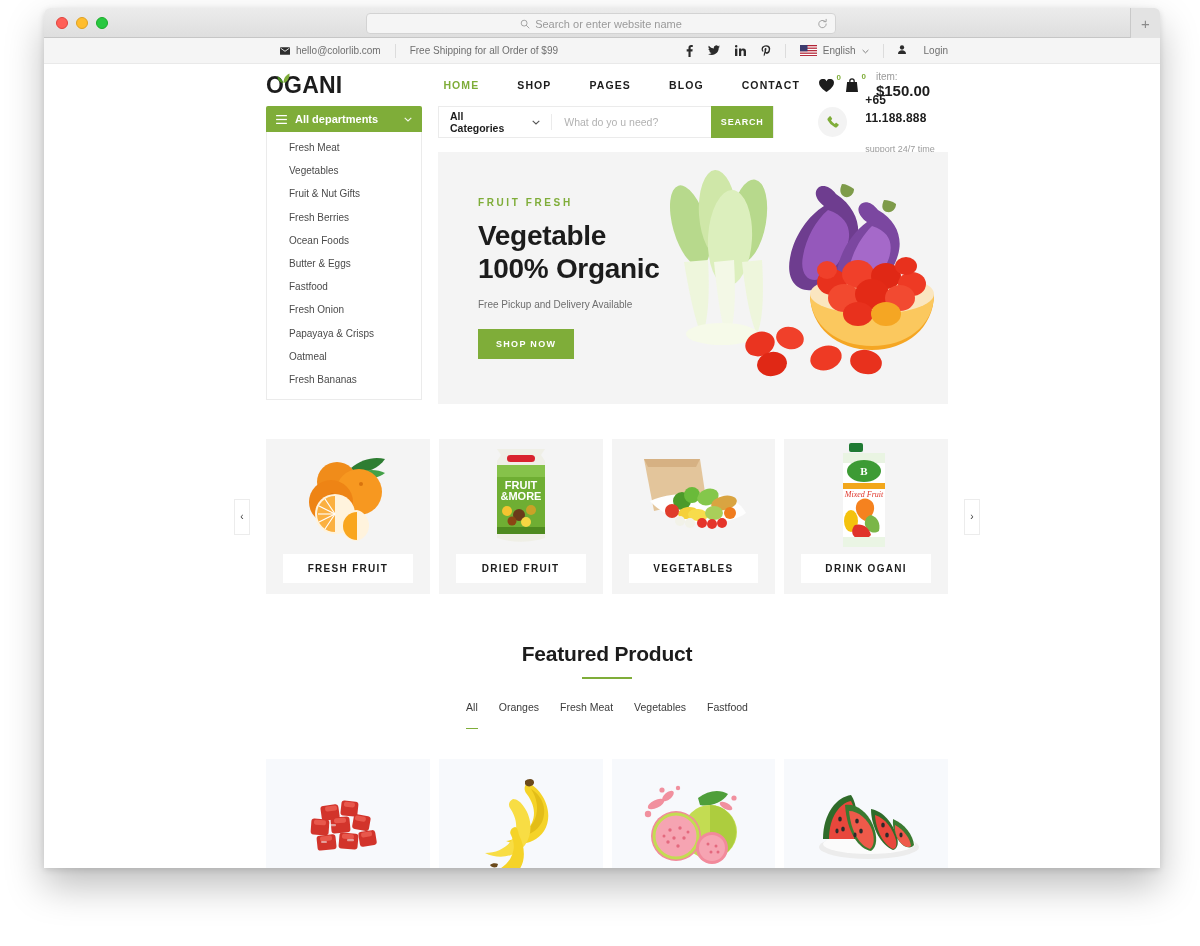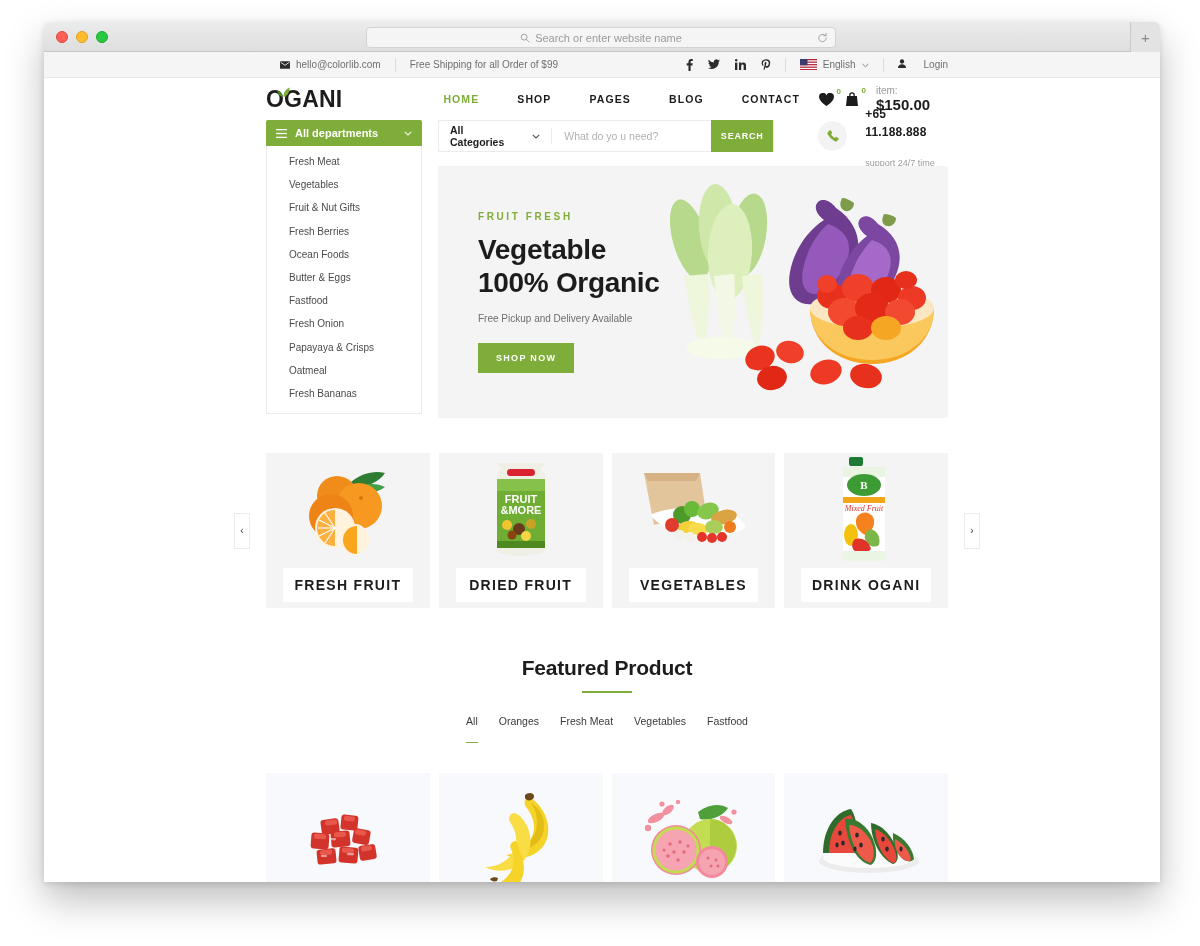--- a/index.html
+++ b/index.html
@@ -6,21 +6,21 @@
   html, body {
     width: 1200px; height: 946px;
     background: #ffffff;
     font-family: "Liberation Sans", sans-serif;
     overflow: hidden;
   }
 
   
   .browser-window {
     position: absolute;
-    left: 44px; top: 22px;
+    left: 44px; top: 8px;
     width: 1116px; height: 860px;
     background: #ffffff;
     border-radius: 6px 6px 0 0;
     box-shadow: 0 18px 38px rgba(0,0,0,0.26), 0 2px 6px rgba(0,0,0,0.12);
     overflow: hidden;
   }
   .chrome-bar {
     position: relative;
     height: 30px;
     background: linear-gradient(#ececec, #dedede);
@@ -215,21 +215,21 @@
   .cats { display: flex; gap: 9px; }
   .cat-card {
     flex: 1; height: 155px; background: #f4f4f4;
     position: relative; display: flex; flex-direction: column;
     align-items: center; justify-content: flex-start;
   }
   .cat-img { width: 100%; height: 112px; display:flex; align-items:center; justify-content:center; }
   .cat-img svg { display:block; }
   .cat-label {
     background: #fff; width: calc(100% - 34px);
-    text-align: center; font-size: 14px; font-weight: bold;
+    text-align: center; font-size: 10px; font-weight: bold;
     letter-spacing: 1.3px; color: #1c1c1c;
     padding: 9px 0; margin-top: 3px;
   }
   .carousel-arrow {
     position: absolute; top: 50%; transform: translateY(-50%);
     width: 16px; height: 36px; background: #fff;
     border: 1px solid #ececec;
     display: flex; align-items: center; justify-content: center;
     color: #3b3b3b; font-size: 10px; cursor: pointer;
   }

